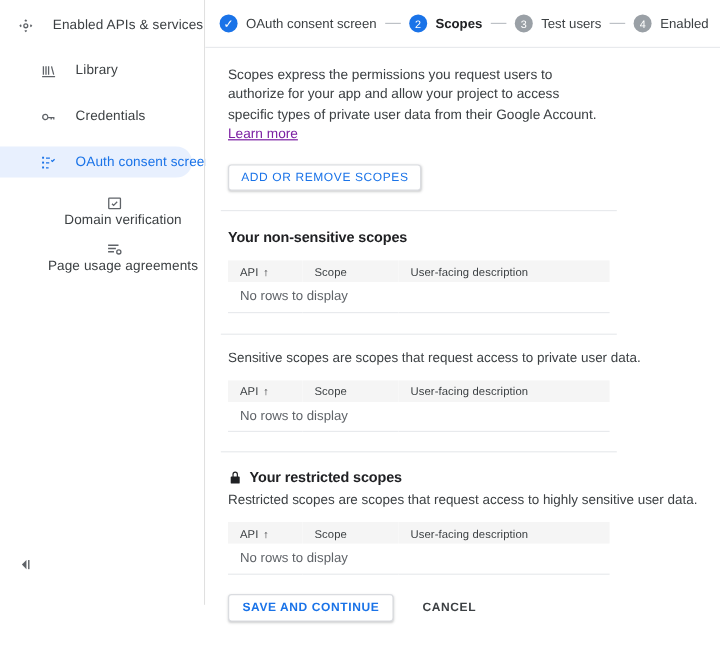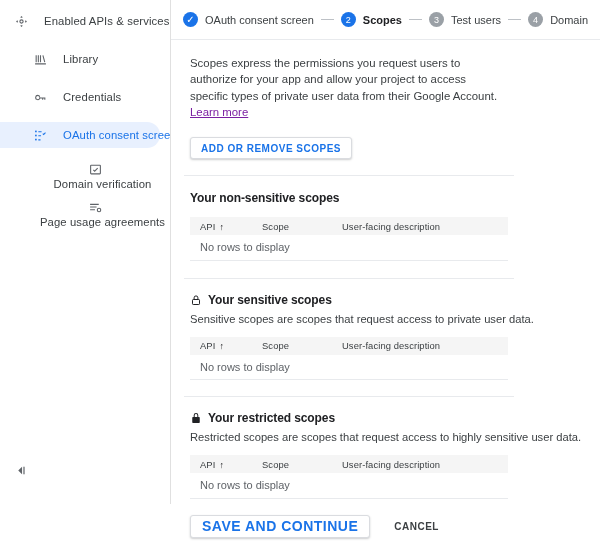--- a/index.html
+++ b/index.html
@@ -119,21 +119,21 @@
     margin: 17px 0 0 19px;
     display: inline-flex; align-items: center; justify-content: center;
     height: 22px;
     padding: 0 10px;
     border: 1px solid #dadce0;
     border-radius: 3px;
     background: #fff;
     box-shadow: 0 1px 2px rgba(60,64,67,.25);
     color: #1a73e8;
     font-size: 10px;
-    font-weight: 700;
+    font-weight: 400;
     letter-spacing: .5px;
     cursor: pointer;
     text-align: right;
   }
 
   .divider {
     height: 1px;
     background: #e8eaed;
     margin: 16px 0 0 13px;
     width: 330px;
@@ -203,21 +203,21 @@
   }
   .btn-primary {
     display: inline-flex; align-items: center; justify-content: center;
     height: 23px;
     padding: 0 11px;
     border: 1px solid #dadce0;
     border-radius: 3px;
     background: #fff;
     box-shadow: 0 1px 2px rgba(60,64,67,.25);
     color: #1a73e8;
-    font-size: 14px;
+    font-size: 10px;
     font-weight: 600;
     letter-spacing: .5px;
     cursor: pointer;
   }
   .btn-text {
     margin-left: 18px;
     color: #3c4043;
     font-size: 10px;
     font-weight: 700;
     letter-spacing: .5px;
@@ -318,21 +318,21 @@
       <span class="step-sep"></span>
 
       <div class="step">
         <span class="step-circle todo">3</span>
         <span class="step-label">Test users</span>
       </div>
       <span class="step-sep"></span>
 
       <div class="step">
         <span class="step-circle todo">4</span>
-        <span class="step-label">Domain</span>
+        <span class="step-label">Enabled</span>
       </div>
     </div>
 
     <div class="pane">
 
       
       <div class="intro">
         <p><span>Scopes express the permissions you request users to authorize for your app and allow your project to access specific types of private user data from their Google Account.</span> <span class="link">Learn more</span></p>
       </div>
 
@@ -358,29 +358,20 @@
               <td class="empty" colspan="3">No rows to display</td>
             </tr>
           </tbody>
         </table>
       </div>
 
       <div class="divider" style="margin-top:17px;"></div>
 
       
       <div class="section" style="margin-top:14px;">
-        <h2 class="section-title">
-          <span class="lock-ico">
-            <svg width="12" height="12" viewBox="0 0 24 24" fill="none" stroke="currentColor" stroke-width="2">
-              <rect x="5" y="11" width="14" height="10" rx="1.5"></rect>
-              <path d="M8.2 11V7.6a3.8 3.8 0 017.6 0V11"></path>
-            </svg>
-          </span>
-          <span>Your sensitive scopes</span>
-        </h2>
         <p class="section-sub">Sensitive scopes are scopes that request access to private user data.</p>
         <table class="scopes">
           <thead>
             <tr>
               <th class="col-api"><span>API</span><span class="sort-arrow">↑</span></th>
               <th class="col-scope">Scope</th>
               <th class="col-desc">User-facing description</th>
             </tr>
           </thead>
           <tbody>

